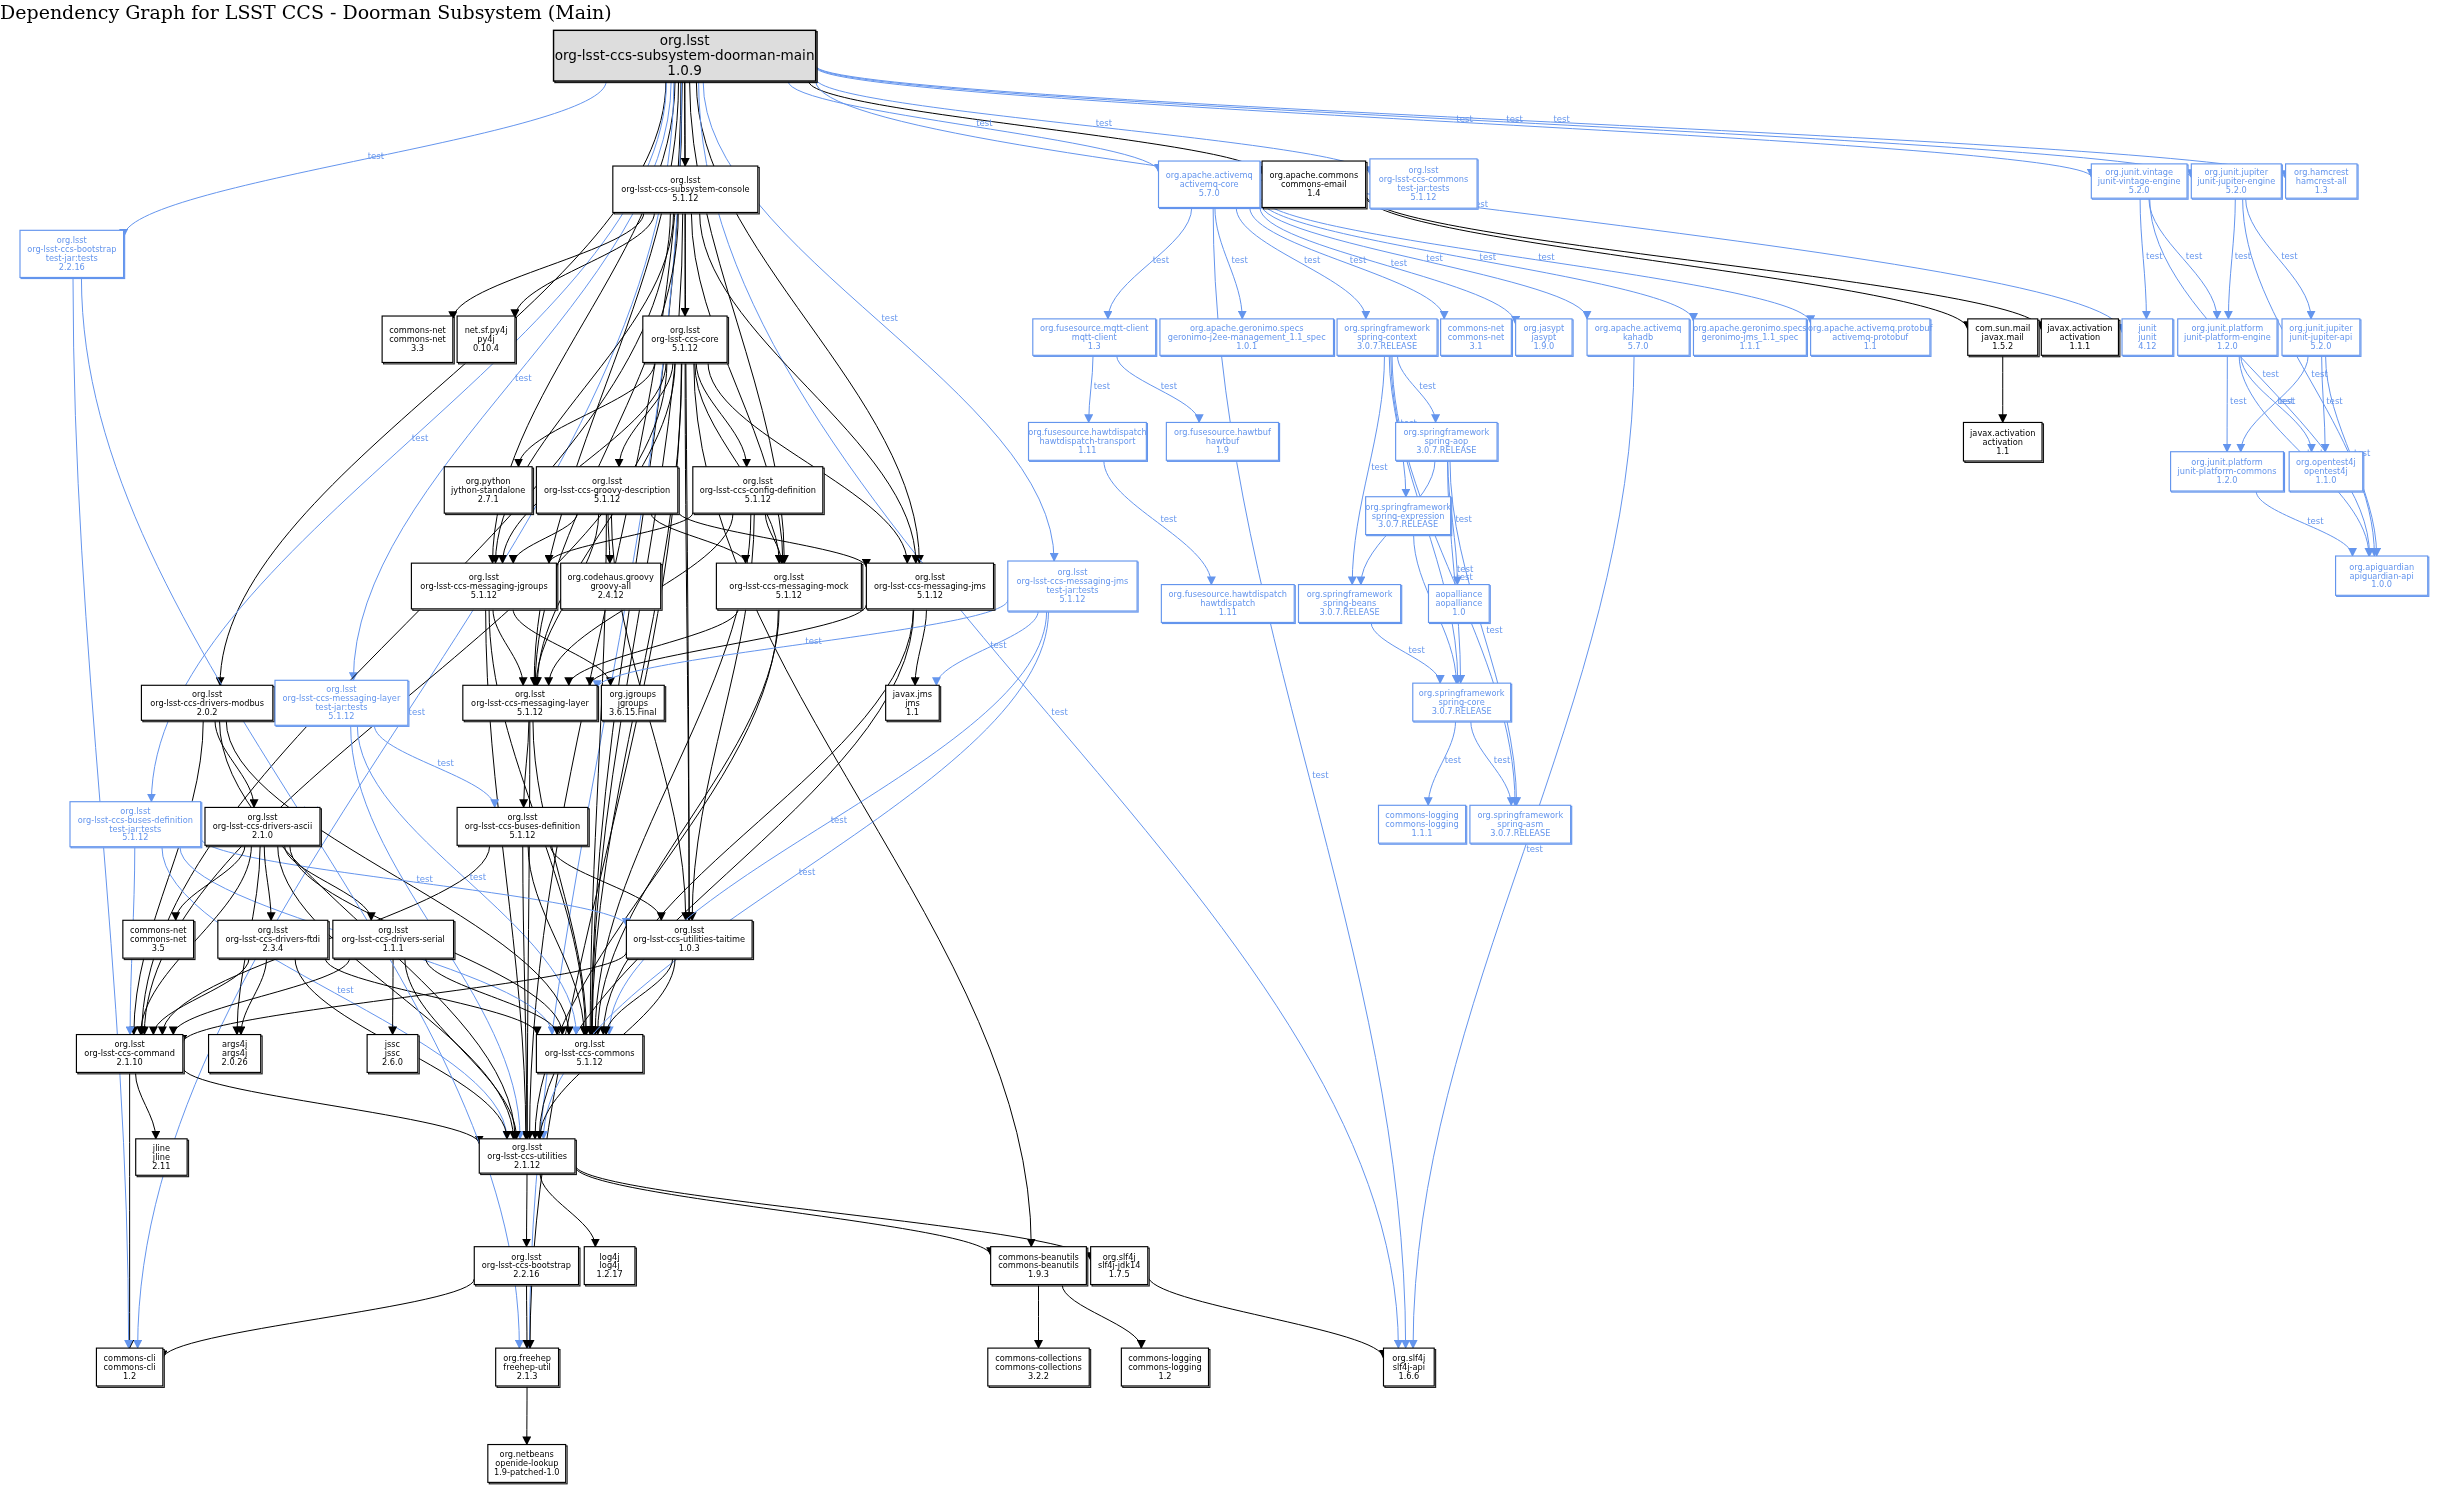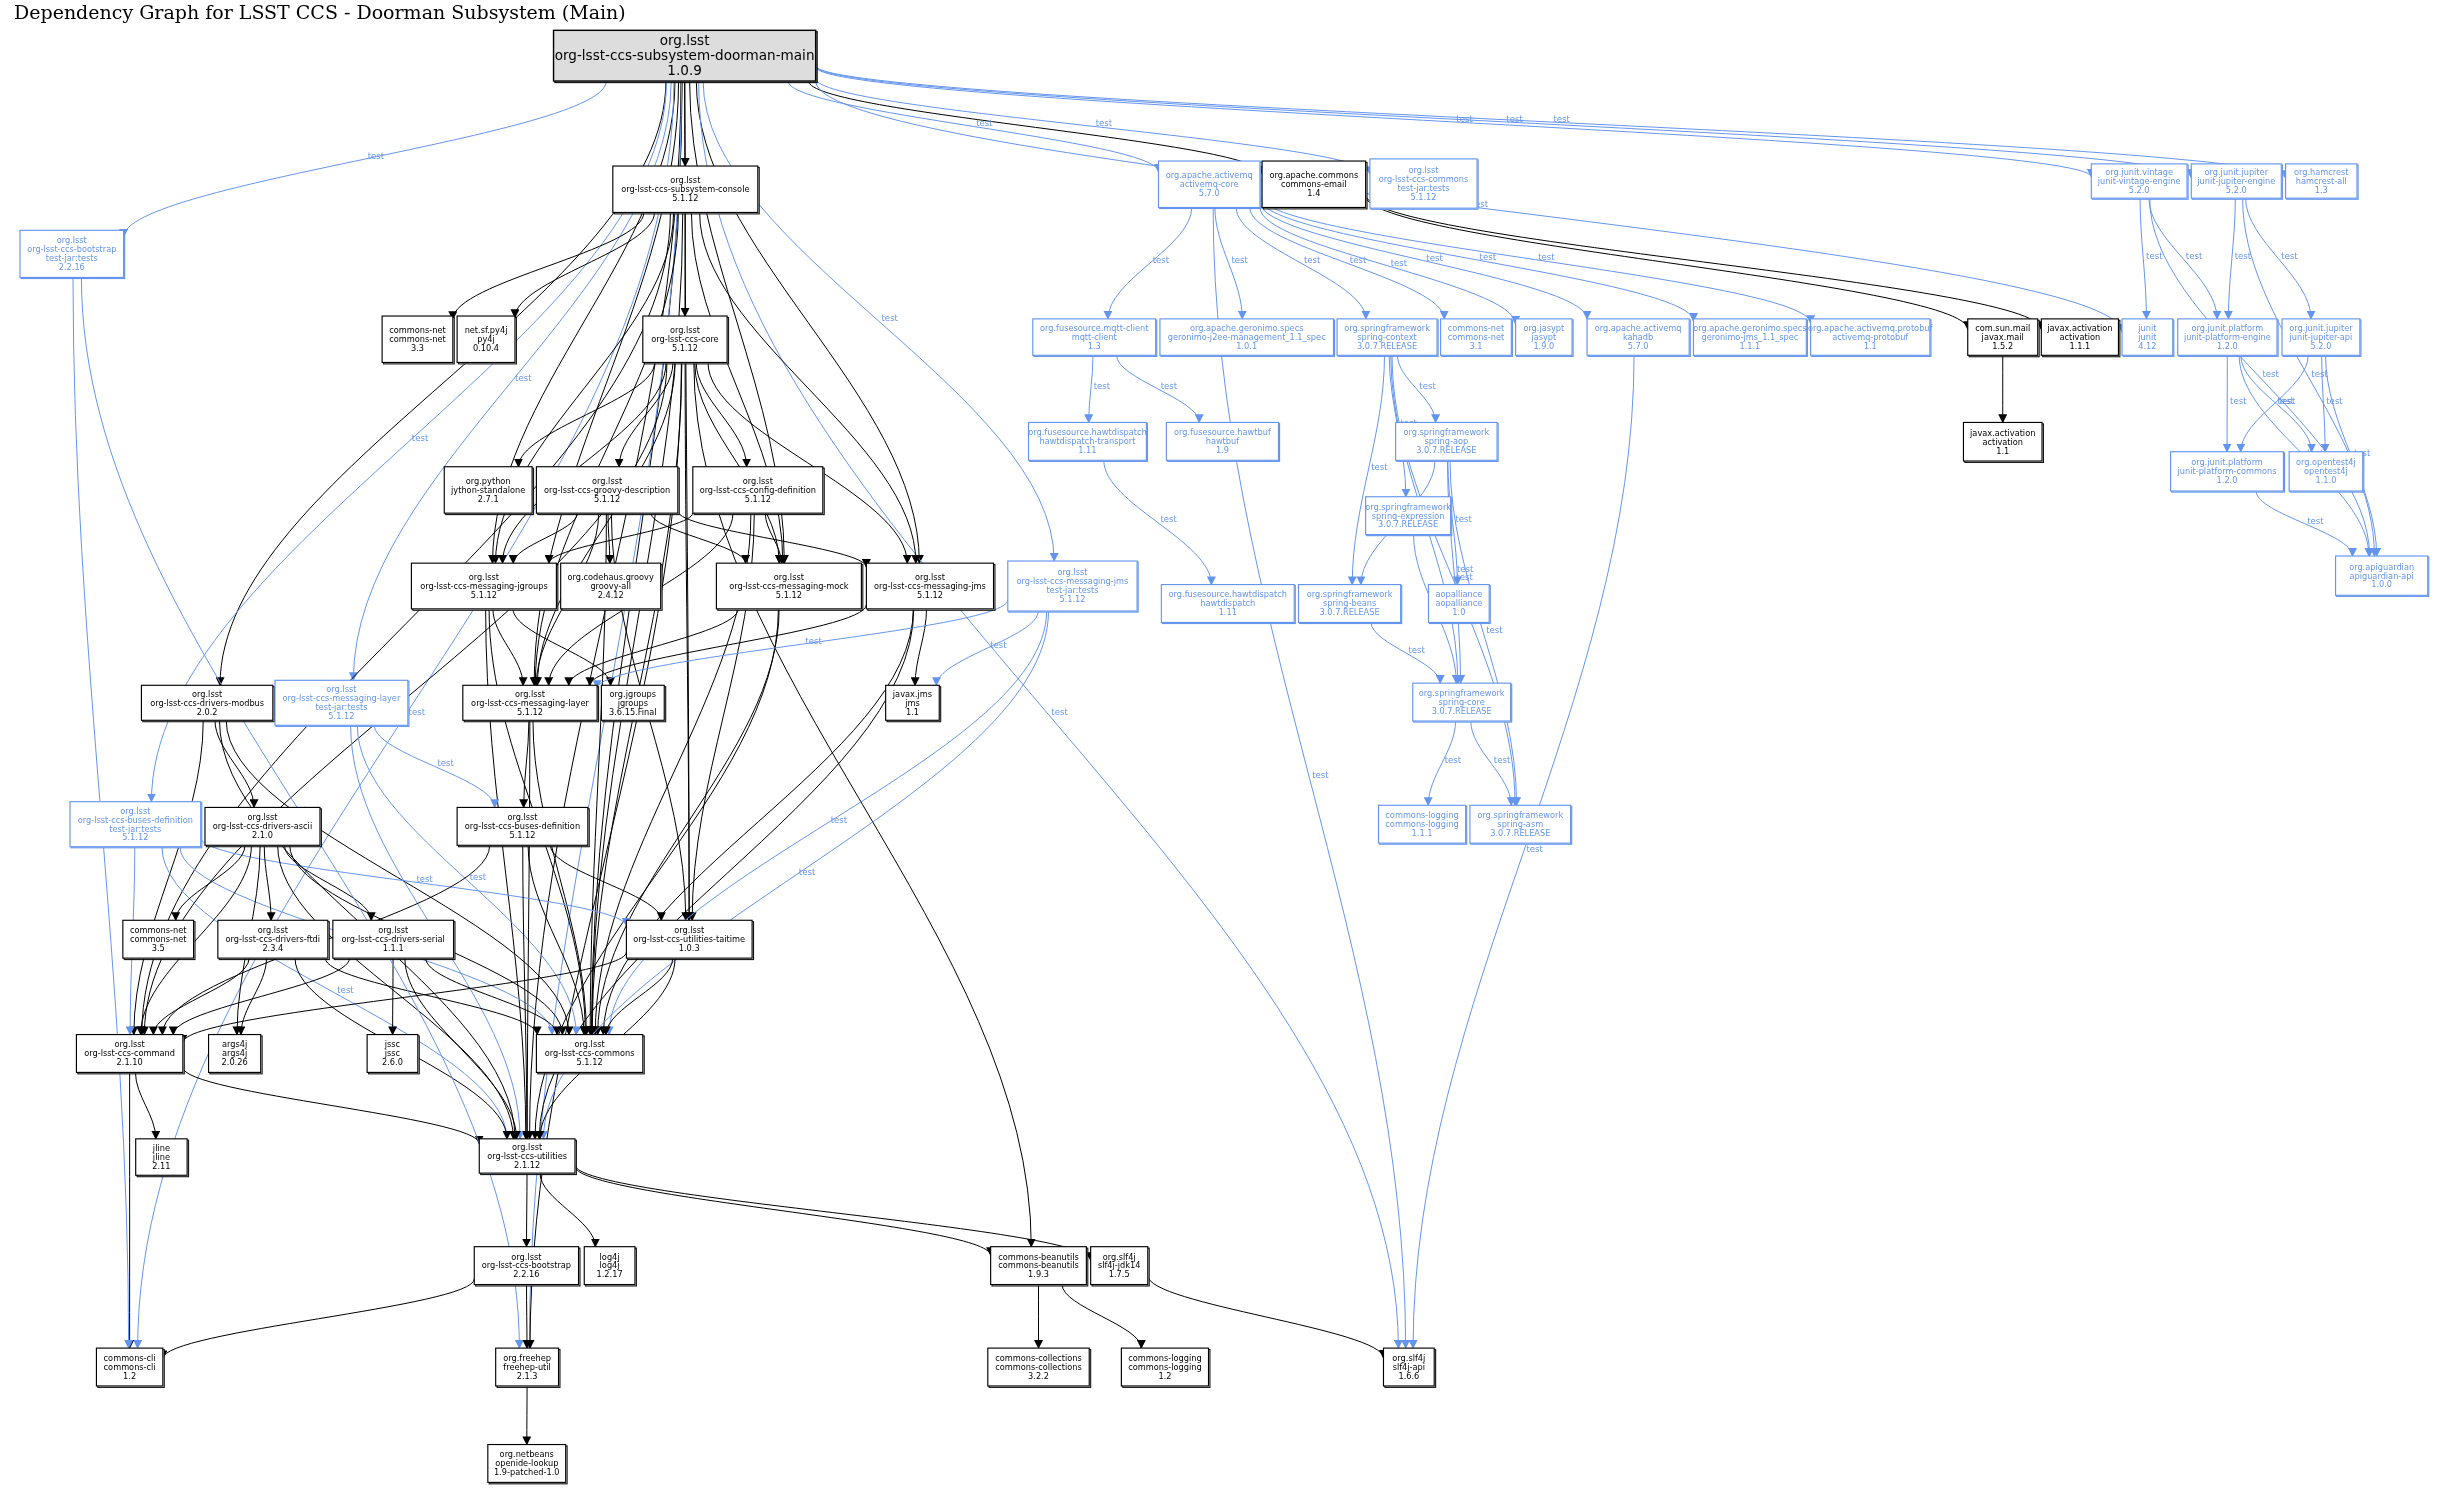--- a/index.html
+++ b/index.html
@@ -1,18 +1,18 @@
 <!DOCTYPE html>
 <html style="font-size:11.4px"><head>
 <meta charset="utf-8">
 <style>
   html, body { margin: 0; padding: 0; background: #ffffff; }
   body { width: 2462px; height: 1492px; position: relative; overflow: hidden; }
   #title {
-    position: absolute; left: 14px; top: 1.4px;
+    position: absolute; left: 0; top: 1.4px;
     font-family: "DejaVu Serif", "Liberation Serif", serif;
     font-size: 19px; color: #000; white-space: nowrap;
   }
   #graph { position: absolute; left: 0; top: 0; }
   .node rect { stroke-width: 1.6; }
   .node.compile rect { fill: #ffffff; stroke: #000000; }
   .node.test rect { fill: #ffffff; stroke: #6495ed; }
   .node.root rect { fill: #dddddd; stroke: #000000; stroke-width: 2; }
   .node text { font-family: "DejaVu Sans", sans-serif; font-size: 11.5px; text-anchor: middle; }
   .node.compile text { fill: #000; }

